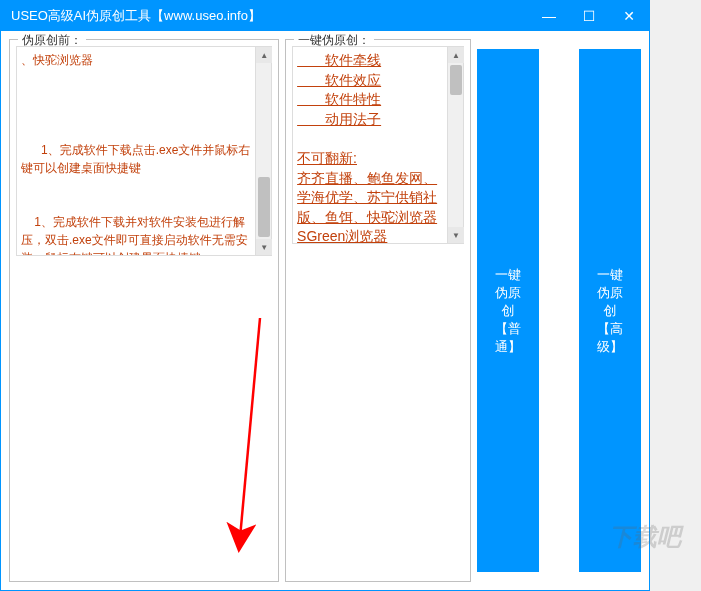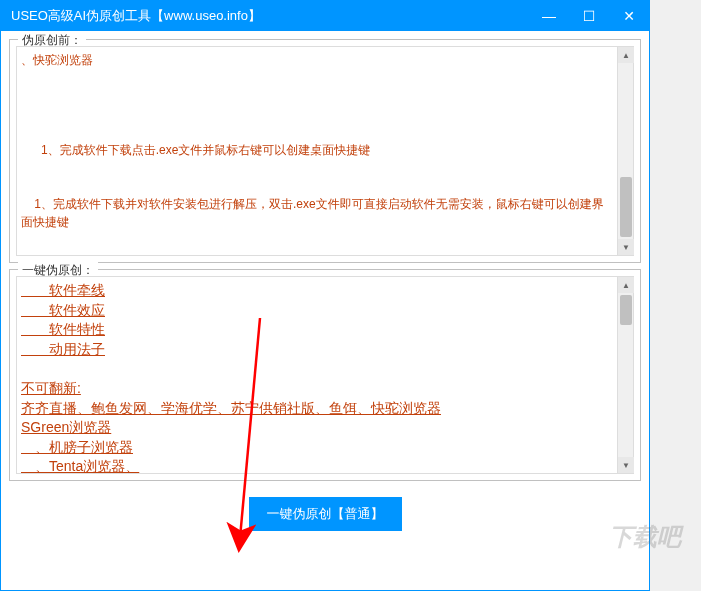--- a/index.html
+++ b/index.html
@@ -42,21 +42,21 @@
       align-items: center;
       justify-content: center;
       color: #fff;
       cursor: pointer;
       font-size: 14px;
     }
     .content {
       flex: 1;
       padding: 8px;
       display: flex;
-      flex-direction: column;
+      flex-direction: row;
       gap: 6px;
       overflow: hidden;
     }
     .group {
       border: 1px solid #c0c0c0;
       padding: 6px;
       position: relative;
     }
     .group-label {
       position: absolute;
@@ -212,20 +212,21 @@
         <div class="scrollbar">
           <div class="scroll-arrow top">▲</div>
           <div class="scroll-thumb" style="top:18px;height:30px"></div>
           <div class="scroll-arrow bottom">▼</div>
         </div>
       </div>
     </div>
 
     <div class="button-row">
       <button class="action-btn">一键伪原创【普通】</button>
+      <button class="action-btn">一键伪原创【高级】</button>
     </div>
   </div>
 </div>
 
 <svg class="arrow-svg" viewBox="0 0 100 250">
   <defs>
     <marker id="arrowhead" markerWidth="12" markerHeight="12" refX="6" refY="6" orient="auto">
       <path d="M0,0 L12,6 L0,12 L3,6 Z" fill="#ff0000"></path>
     </marker>
   </defs>

